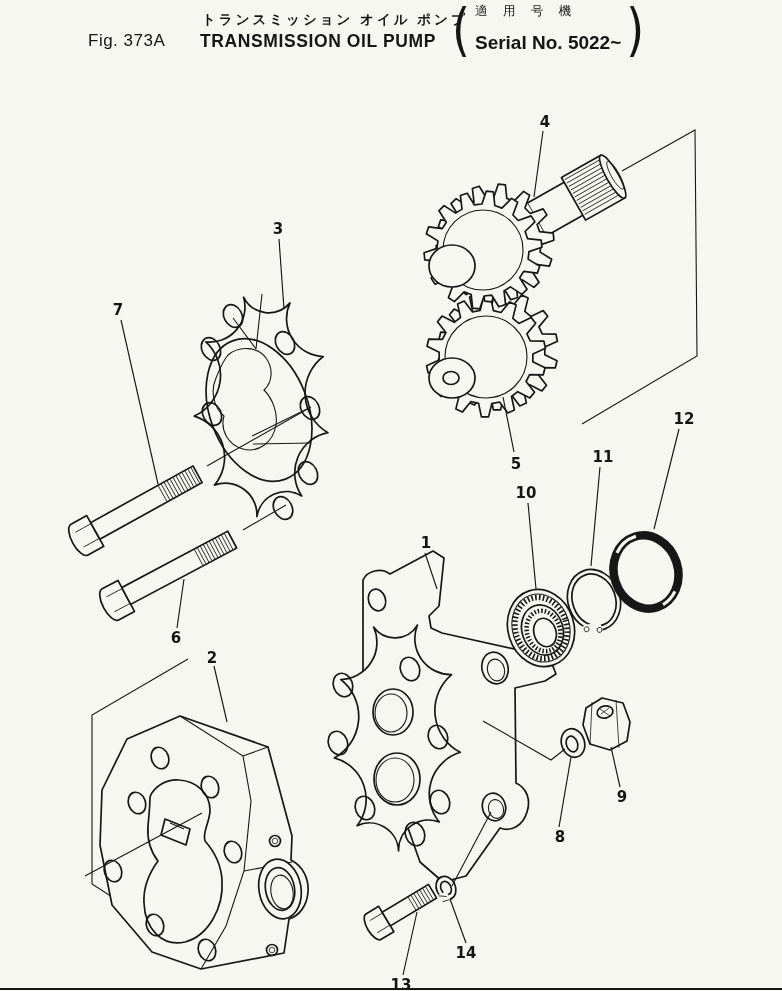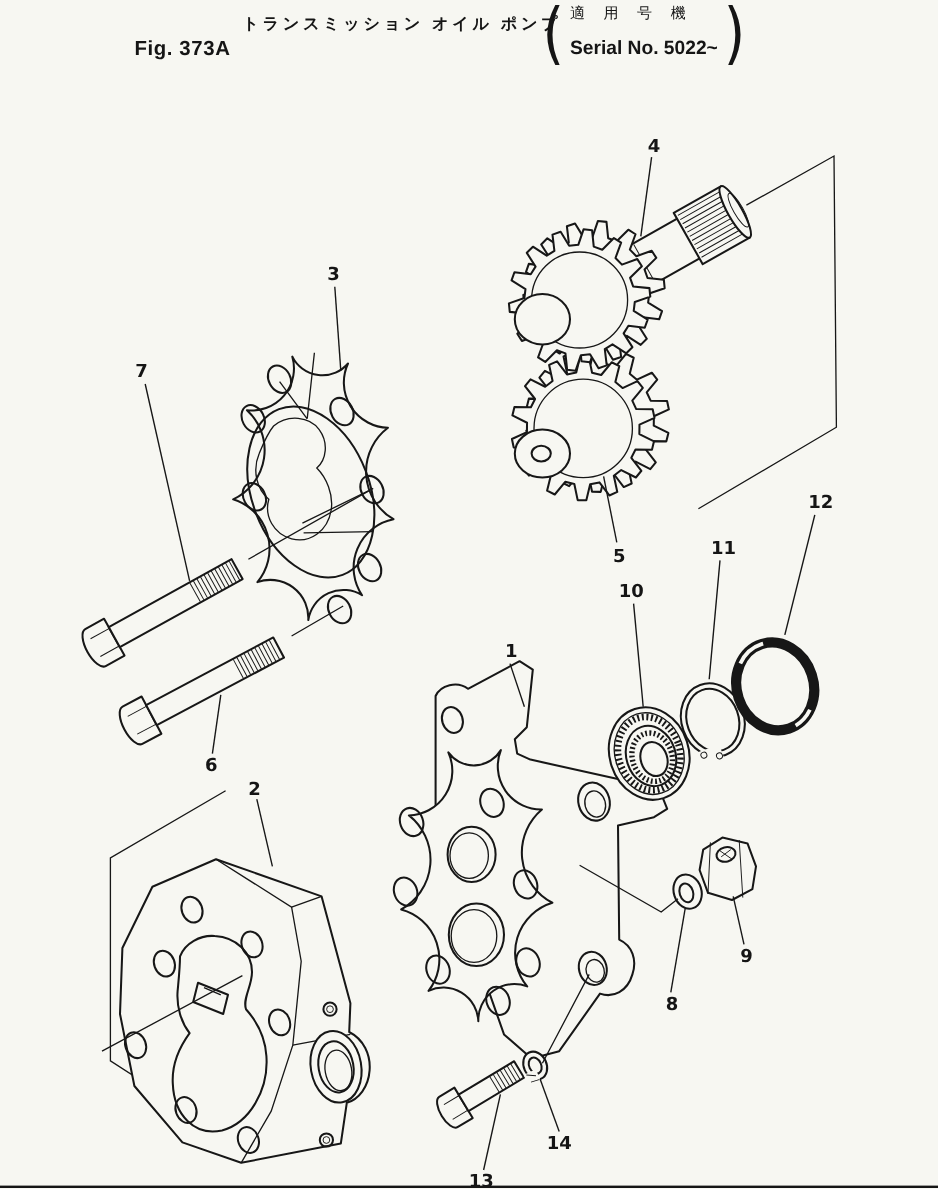--- a/index.html
+++ b/index.html
@@ -1,42 +1,43 @@
 <!DOCTYPE html>
 <html><head>
 <meta charset="utf-8">
 <style>
   html,body{margin:0;padding:0;background:#d8d8d4;}
   .page{position:relative;width:782px;height:991px;background:#f7f7f2;
         font-family:"Liberation Sans",sans-serif;color:#151515;overflow:hidden;}
-  .fig-label{position:absolute;left:88px;top:31px;font-size:17px;font-weight:bold;letter-spacing:.5px;margin-left:24px;}
+  .fig-label{position:absolute;left:88px;top:31px;font-size:17px;font-weight:normal;letter-spacing:.5px;}
   .title-jp{position:absolute;left:202px;top:11px;font-size:13.5px;font-weight:bold;letter-spacing:3px;white-space:nowrap;}
   .title-en{position:absolute;left:200px;top:31px;font-size:17.5px;font-weight:bold;letter-spacing:.6px;white-space:nowrap;}
   .serial{position:absolute;left:452px;top:3px;display:flex;align-items:center;}
   .paren{font-size:46px;font-weight:400;line-height:1;transform:scaleY(1.22);
          font-family:"DejaVu Sans",sans-serif;}
   .serial-lines{margin:0 5px;}
   .serial-jp{font-size:12.5px;font-weight:normal;letter-spacing:6px;white-space:nowrap;}
-  .serial-en{font-size:16px;font-weight:bold;white-space:nowrap;margin-top:12px;}
+  .serial-en{font-size:19px;font-weight:bold;white-space:nowrap;margin-top:12px;}
   svg.fig{position:absolute;left:0;top:0;}
   .rule{position:absolute;left:0;top:988px;width:782px;height:2px;background:#161616;}
   .ln{stroke:#171717;stroke-width:1.7;fill:none;stroke-linecap:round;stroke-linejoin:round;}
   .f{fill:#f7f7f2;}
   .t{stroke:#171717;stroke-width:.8;fill:none;}
   .thin{stroke:#171717;stroke-width:1.1;fill:none;}
   .ldr{stroke:#171717;stroke-width:1.15;fill:none;}
   .co{font-family:"DejaVu Sans",sans-serif;font-size:15px;font-weight:bold;fill:#151515;}
 </style>
 </head>
 <body>
 
 <div class="page">
 
   <div class="fig-label">Fig. 373A</div>
   <div class="title-jp">トランスミッション オイル ポンプ</div>
+  <div class="title-en">TRANSMISSION OIL PUMP</div>
   <div class="serial">
     <span class="paren">(</span>
     <span class="serial-lines">
       <div class="serial-jp">適 用 号 機</div>
       <div class="serial-en">Serial No. 5022~</div>
     </span>
     <span class="paren">)</span>
   </div>
 
   <svg class="fig" id="fig" width="782" height="991" viewBox="0 0 782 991">

